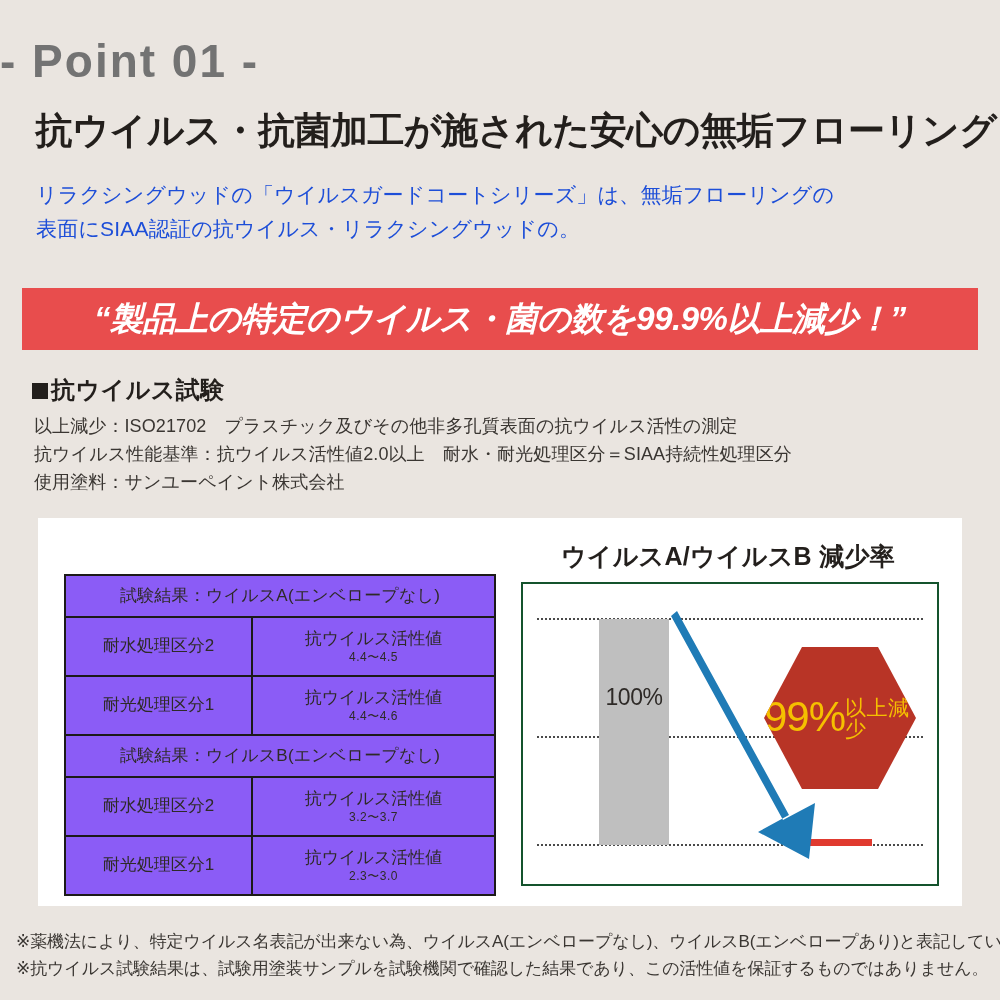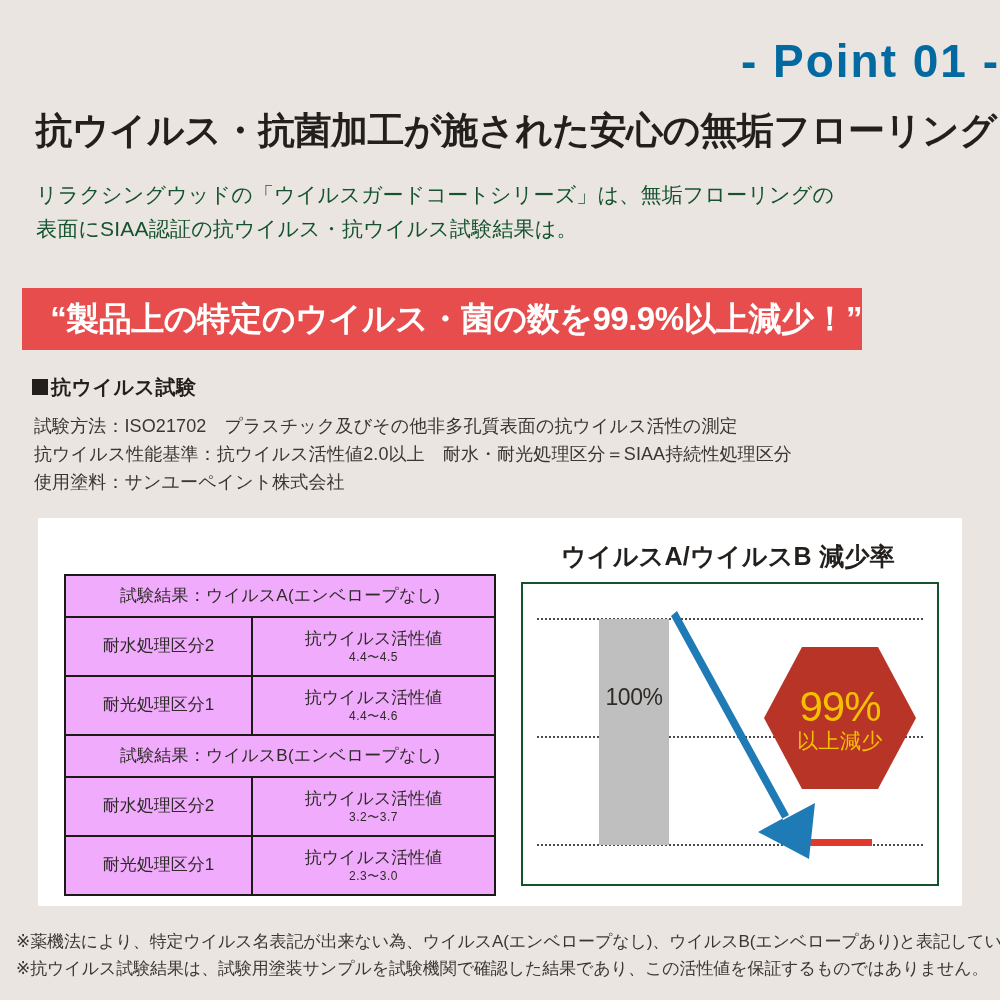--- a/index.html
+++ b/index.html
@@ -15,25 +15,25 @@
     overflow: hidden;
     position: relative;
   }
 
   
   .point-label {
     position: absolute;
     top: 38px;
     left: 0;
     width: 1000px;
-    text-align: right;
+    text-align: left;
     font-size: 46px;
     font-weight: 700;
     letter-spacing: 2px;
-    color: #0369a1;
+    color: #737373;
     line-height: 1;
   }
   .headline {
     position: absolute;
     top: 110px;
     left: 0;
     width: 1000px;
     text-align: center;
     font-size: 37px;
     font-weight: 700;
@@ -42,50 +42,51 @@
     line-height: 1.15;
     padding-left: 16px;
   }
   .lede {
     position: absolute;
     top: 178px;
     left: 36px;
     width: 930px;
     font-size: 21px;
     line-height: 1.62;
-    color: #14532d;
+    color: #1d4ed8;
     letter-spacing: 0.2px;
   }
 
   
   .banner {
     position: absolute;
     top: 288px;
     left: 22px;
-    width: 840px;
+    width: 956px;
     height: 62px;
     background: #e84d4d;
     display: flex;
     align-items: center;
-    justify-content: flex-end;
+    justify-content: center;
+    font-style: italic;
   }
   .banner-text {
     color: #ffffff;
     font-size: 33px;
     font-weight: 700;
     letter-spacing: -0.5px;
     white-space: nowrap;
   }
 
   
   .test-heading {
     position: absolute;
     top: 374px;
     left: 32px;
-    font-size: 20px;
+    font-size: 24px;
     font-weight: 700;
     color: #231f1c;
     letter-spacing: 0.5px;
   }
   .test-heading .sq {
     display: inline-block;
     width: 16px;
     height: 16px;
     background: #231f1c;
     margin-right: 3px;
@@ -110,21 +111,21 @@
     width: 924px;
     height: 388px;
     background: #ffffff;
   }
 
   
   .result-table {
     position: absolute;
     border-collapse: collapse;
     width: 432px;
-    background: #f0abfc;
+    background: #8b5cf6;
     padding-left: 20px;
   }
   .result-table.t-a { left: 26px; top: 56px; }
   .result-table.t-b { left: 26px; top: 216px; }
   .result-table td {
     border: 2px solid #1c1a18;
     text-align: center;
     color: #2e2a27;
     font-size: 17px;
     line-height: 1.3;
@@ -220,21 +221,21 @@
 
   .hexagon {
     position: absolute;
     left: 241px;
     top: 63px;
     width: 152px;
     height: 142px;
     background: #b83426;
     clip-path: polygon(25% 0%, 75% 0%, 100% 50%, 75% 100%, 25% 100%, 0% 50%);
     display: flex;
-    flex-direction: column;
+    flex-direction: row;
     align-items: center;
     justify-content: center;
   }
   .hex-big {
     color: #f5c000;
     font-size: 42px;
     font-weight: 400;
     line-height: 1;
     letter-spacing: -1px;
     margin-bottom: 2px;
@@ -259,32 +260,32 @@
   }
   .footnotes div { white-space: nowrap; }
 </style>
 </head>
 <body>
 
 <div class="point-label">- Point 01 -</div>
 <div class="headline">抗ウイルス・抗菌加工が施された安心の無垢フローリング</div>
 <div class="lede">
   <div>リラクシングウッドの「ウイルスガードコートシリーズ」は、無垢フローリングの</div>
-  <div>表面にSIAA認証の抗ウイルス・抗ウイルス試験結果は。</div>
+  <div>表面にSIAA認証の抗ウイルス・リラクシングウッドの。</div>
 </div>
 
 <div class="banner">
   <span class="banner-text">“製品上の特定のウイルス・菌の数を99.9%以上減少！”</span>
 </div>
 
 <div class="test-heading">
   <span class="sq"></span><span>抗ウイルス試験</span>
 </div>
 <div class="test-lines">
-  <div>試験方法：ISO21702　プラスチック及びその他非多孔質表面の抗ウイルス活性の測定</div>
+  <div>以上減少：ISO21702　プラスチック及びその他非多孔質表面の抗ウイルス活性の測定</div>
   <div>抗ウイルス性能基準：抗ウイルス活性値2.0以上　耐水・耐光処理区分＝SIAA持続性処理区分</div>
   <div>使用塗料：サンユーペイント株式会社</div>
 </div>
 
 <div class="card">
 
   <table class="result-table t-a">
     <tbody>
         <tr>
       <td class="head" colspan="2">試験結果：ウイルスA(エンベロープなし)</td>

